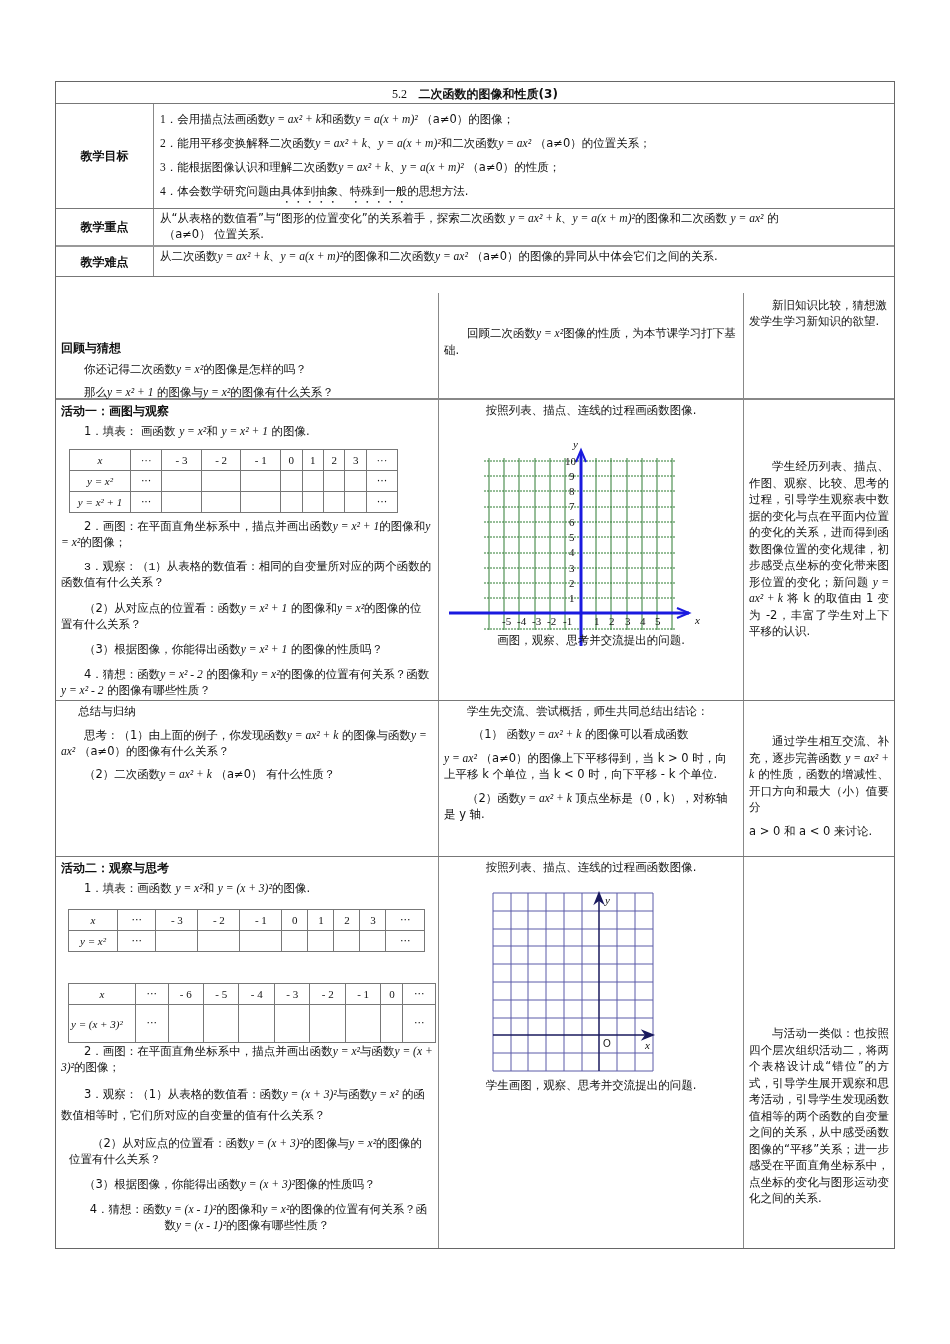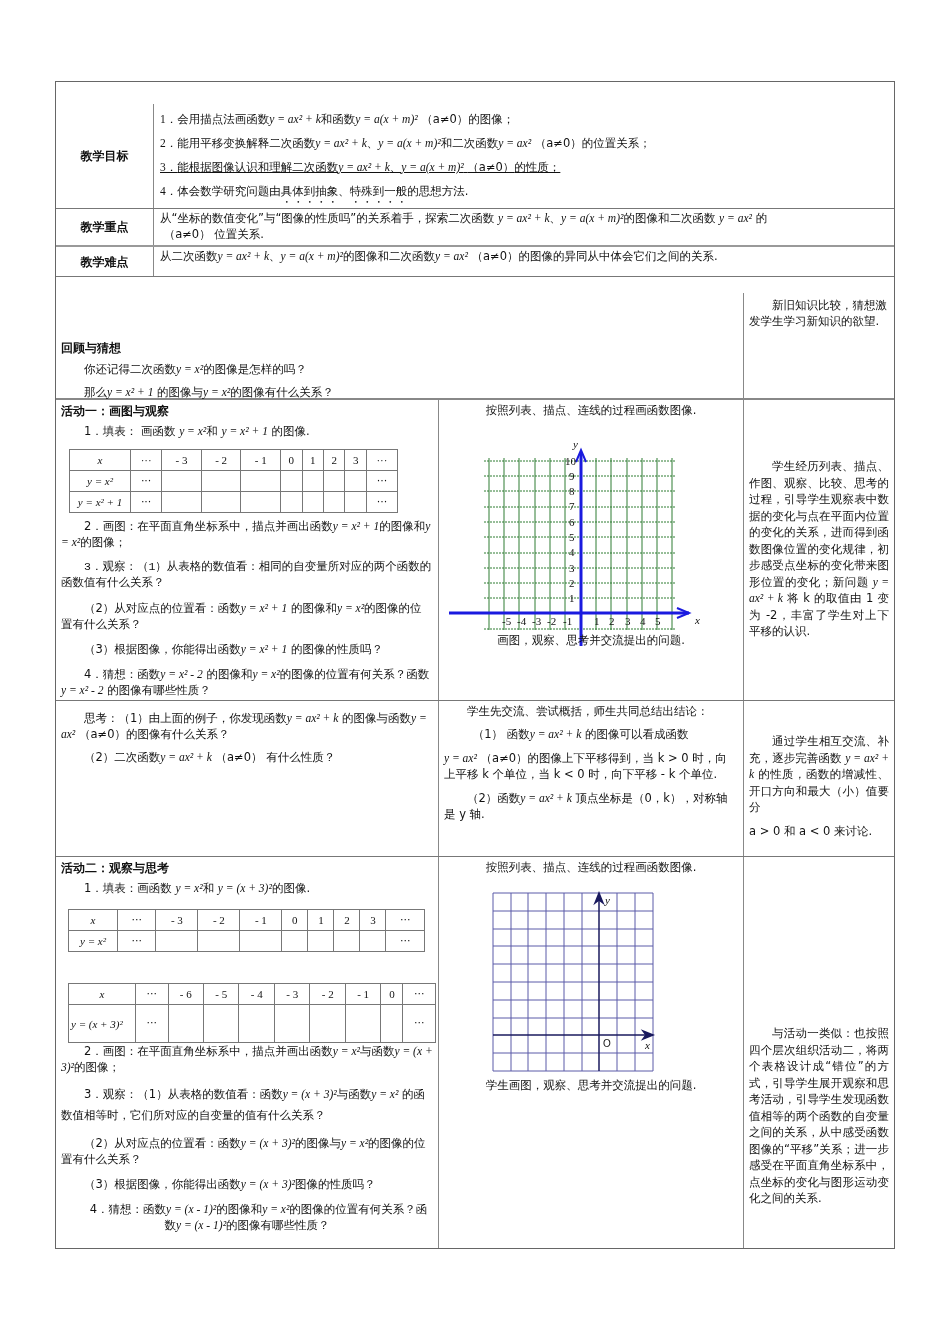--- a/index.html
+++ b/index.html
@@ -21,60 +21,67 @@
   table.inner{border-collapse:collapse;position:absolute;font-size:11px;}
   table.inner td{border:1px solid #777;text-align:center;padding:0 2px;height:20px;}
   .center{text-align:center;}
   .just{text-align:justify;}
 </style>
 </head>
 <body>
 
 <div class="tbl" style="height:1168px;">
 
+  <div class="row title" style="top:0;height:22px;">
+    <span class="n">5.2</span>&nbsp;&nbsp;
+    <b>二次函数的图像和性质(3)</b>
+  </div>
 
   <div class="row" style="top:22px;height:105px;">
     <div class="cell lbl" style="left:0;width:97px;">教学目标</div>
     <div class="cell vline" style="left:97px;right:0;padding:3px 6px;">
       <p class="p" style="line-height:24px;">
         <span class="n">1．</span><span>会用描点法画函数</span><span class="m">y = ax² + k</span><span>和函数</span><span class="m">y = a(x + m)²</span>&nbsp;<span>（a≠0）</span><span>的图像；</span>
       </p>
       <p class="p" style="line-height:24px;">
         <span class="n">2．</span><span>能用平移变换解释二次函数</span><span class="m">y = ax² + k</span><span>、</span><span class="m">y = a(x + m)²</span><span>和二次函数</span><span class="m">y = ax²</span>&nbsp;<span>（a≠0）</span><span>的位置关系；</span>
       </p>
-      <p class="p" style="line-height:24px;text-decoration:underline;">
+      <p class="p" style="line-height:24px;">
         <span class="n">3．</span><span>能根据图像认识和理解二次函数</span><span class="m">y = ax² + k</span><span>、</span><span class="m">y = a(x + m)²</span>&nbsp;<span>（a≠0）</span><span>的性质；</span>
       </p>
       <p class="p" style="line-height:24px;">
         <span class="n">4．</span><span>体会数学研究问题由</span><span class="dotted">具体到抽象</span><span>、</span><span class="dotted">特殊到一般</span><span>的思想方法.</span>
       </p>
     </div>
   </div>
 
   <div class="row" style="top:127px;height:38px;border-bottom:2px solid #999;">
     <div class="cell lbl" style="left:0;width:97px;">教学重点</div>
     <div class="cell vline" style="left:97px;right:0;padding:1px 6px;line-height:16px;">
-      <span>从“坐标的数值变化”与“图像的性质吗”的关系着手，探索二次函数</span>&nbsp;<span class="m">y = ax² + k</span><span>、</span><span class="m">y = a(x + m)²</span><span>的图像和二次函数</span>&nbsp;<span class="m">y = ax²</span>&nbsp;<span>的</span><br>
+      <span>从“从表格的数值看”与“图形的位置变化”的关系着手，探索二次函数</span>&nbsp;<span class="m">y = ax² + k</span><span>、</span><span class="m">y = a(x + m)²</span><span>的图像和二次函数</span>&nbsp;<span class="m">y = ax²</span>&nbsp;<span>的</span><br>
       &nbsp;<span>（a≠0）</span>&nbsp;<span>位置关系.</span>
     </div>
   </div>
 
   <div class="row" style="top:165px;height:30px;">
     <div class="cell lbl" style="left:0;width:97px;">教学难点</div>
     <div class="cell vline" style="left:97px;right:0;padding:1px 6px;">
       <span>从二次函数</span><span class="m">y = ax² + k</span><span>、</span><span class="m">y = a(x + m)²</span><span>的图像和二次函数</span><span class="m">y = ax²</span>&nbsp;<span>（a≠0）</span><span>的图像的异同从中体会它们之间的关系.</span>
     </div>
   </div>
 
 
   <div class="row" style="top:211px;height:107px;border-bottom:2px solid #888;">
     <div class="cell" style="left:0;width:382px;padding:2px 5px;margin-top:44px;">
       <p class="p bold" style="font-size:12px;">回顾与猜想</p>
       <p class="p ind" style="line-height:24px;"><span>你还记得二次函数</span><span class="m">y = x²</span><span>的图像是怎样的吗？</span></p>
       <p class="p ind" style="line-height:22px;"><span>那么</span><span class="m">y = x² + 1</span>&nbsp;<span>的图像与</span><span class="m">y = x²</span><span>的图像有什么关系？</span></p>
+    </div>
+    <div class="cell vline" style="left:382px;width:305px;padding:32px 5px 0;">
+      <p class="p ind"><span>回顾二次函数</span><span class="m">y = x²</span><span>图像的性质，为本节课学习打下基础.</span></p>
     </div>
     <div class="cell vline" style="left:687px;right:0;padding:4px 5px;line-height:16px;">
       <p class="p ind">新旧知识比较，猜想激发学生学习新知识的欲望.</p>
     </div>
   </div>
 
   <div class="row" style="top:318px;height:301px;">
     <div class="cell" style="left:0;width:382px;padding:2px 5px;">
       <p class="p bold" style="font-size:12px;">活动一：画图与观察</p>
       <p class="p ind" style="line-height:22px;"><span>1．填表：  画函数</span>&nbsp;<span class="m">y = x²</span><span>和</span>&nbsp;<span class="m">y = x² + 1</span>&nbsp;<span>的图像.</span></p>
@@ -189,20 +196,21 @@
       </svg>
       <p class="p center" style="position:absolute;left:0;right:0;top:232px;">画图，观察、思考并交流提出的问题.</p>
     </div>
     <div class="cell vline" style="left:687px;right:0;padding:0 5px;line-height:16.5px;">
       <p class="p ind just" style="margin-top:58px;"><span>学生经历列表、描点、作图、观察、比较、思考的过程，引导学生观察表中数据的变化与点在平面内位置的变化的关系，进而得到函数图像位置的变化规律，初步感受点坐标的变化带来图形位置的变化；新问题</span>&nbsp;<span class="m">y = ax² + k</span>&nbsp;<span>将 k 的取值由 1 变为 -2，丰富了学生对上下平移的认识.</span></p>
     </div>
   </div>
 
   <div class="row" style="top:619px;height:156px;">
     <div class="cell" style="left:0;width:382px;padding:2px 5px;">
+      <p class="p ind1">总结与归纳</p>
       <p class="p ind" style="line-height:16px;margin-top:7px;"><span>思考：（1）由上面的例子，你发现函数</span><span class="m">y = ax² + k</span>&nbsp;<span>的图像与函数</span><span class="m">y = ax²</span>&nbsp;<span>（a≠0）</span><span>的图像有什么关系？</span></p>
       <p class="p ind" style="margin-top:7px;"><span>（2）二次函数</span><span class="m">y = ax² + k</span>&nbsp;<span>（a≠0）</span>&nbsp;<span>有什么性质？</span></p>
     </div>
     <div class="cell vline" style="left:382px;width:305px;padding:2px 5px;line-height:16px;">
       <p class="p ind">学生先交流、尝试概括，师生共同总结出结论：</p>
       <p class="p" style="margin-top:7px;text-indent:2.5em;"><span>（1）  函数</span><span class="m">y = ax² + k</span>&nbsp;<span>的图像可以看成函数</span></p>
       <p class="p" style="margin-top:8px;"><span class="m">y = ax²</span>&nbsp;<span>（a≠0）</span><span>的图像上下平移得到，当 k &gt; 0 时，向上平移 k 个单位，当 k &lt; 0 时，向下平移 - k 个单位.</span></p>
       <p class="p ind" style="margin-top:8px;"><span>（2）函数</span><span class="m">y = ax² + k</span>&nbsp;<span>顶点坐标是（0，k），对称轴是 y 轴.</span></p>
     </div>
     <div class="cell vline" style="left:687px;right:0;padding:0 5px;line-height:16.5px;">
@@ -267,21 +275,21 @@
               <td></td>
               <td></td>
               <td></td>
           <td>···</td>
         </tr>
       </tbody>
         </table>
       <div style="position:absolute;left:5px;right:5px;top:186px;line-height:16px;">
         <p class="p ind"><span>2．画图：在平面直角坐标系中，描点并画出函数</span><span class="m">y = x²</span><span>与函数</span><span class="m">y = (x + 3)²</span><span>的图像；</span></p>
         <p class="p ind" style="margin-top:9px;line-height:21px;"><span>3．观察：（1）从表格的数值看：函数</span><span class="m">y = (x + 3)²</span><span>与函数</span><span class="m">y = x²</span>&nbsp;<span>的函数值相等时，它们所对应的自变量的值有什么关系？</span></p>
-        <p class="p ind" style="margin-top:9px;"><span>（2）从对应点的位置看：函数</span><span class="m">y = (x + 3)²</span><span>的图像与</span><span class="m">y = x²</span><span>的图像的位置有什么关系？</span></p>
+        <p class="p ind" style="margin-top:9px;margin-left:8px;"><span>（2）从对应点的位置看：函数</span><span class="m">y = (x + 3)²</span><span>的图像与</span><span class="m">y = x²</span><span>的图像的位置有什么关系？</span></p>
         <p class="p ind" style="margin-top:9px;"><span>（3）根据图像，你能得出函数</span><span class="m">y = (x + 3)²</span><span>图像的性质吗？</span></p>
         <p class="p ind" style="margin-top:9px;text-align:center;"><span>4．猜想：函数</span><span class="m">y = (x - 1)²</span><span>的图像和</span><span class="m">y = x²</span><span>的图像的位置有何关系？函数</span><span class="m">y = (x - 1)²</span><span>的图像有哪些性质？</span></p>
       </div>
     </div>
     <div class="cell vline" style="left:382px;width:305px;">
       <p class="p center" style="padding-top:2px;">按照列表、描点、连线的过程画函数图像.</p>
       <svg width="305" height="190" style="position:absolute;left:0;top:30px;" viewBox="0 0 305 190">
         <g stroke="#5a5aa8" stroke-width="1">
           <line x1="54" y1="6" x2="54" y2="184"></line>
             <line x1="72" y1="6" x2="72" y2="184"></line>

